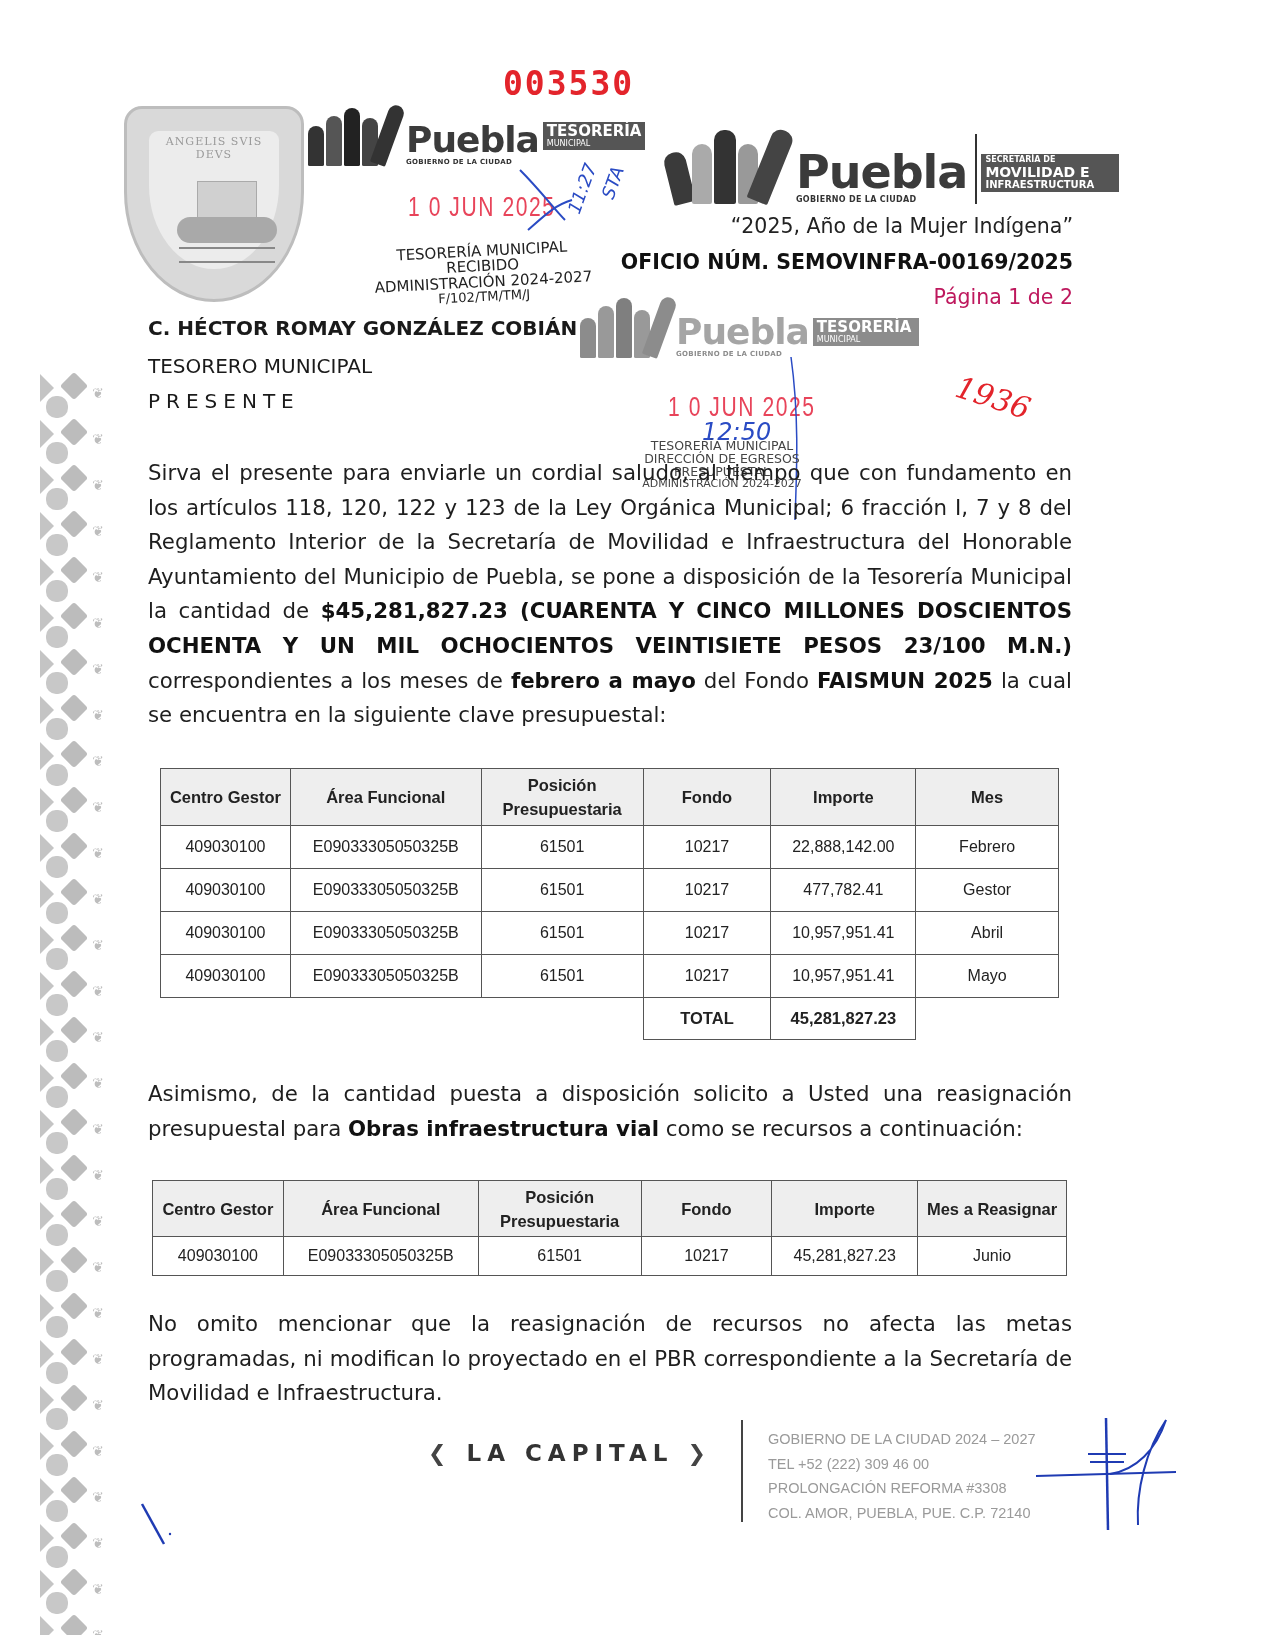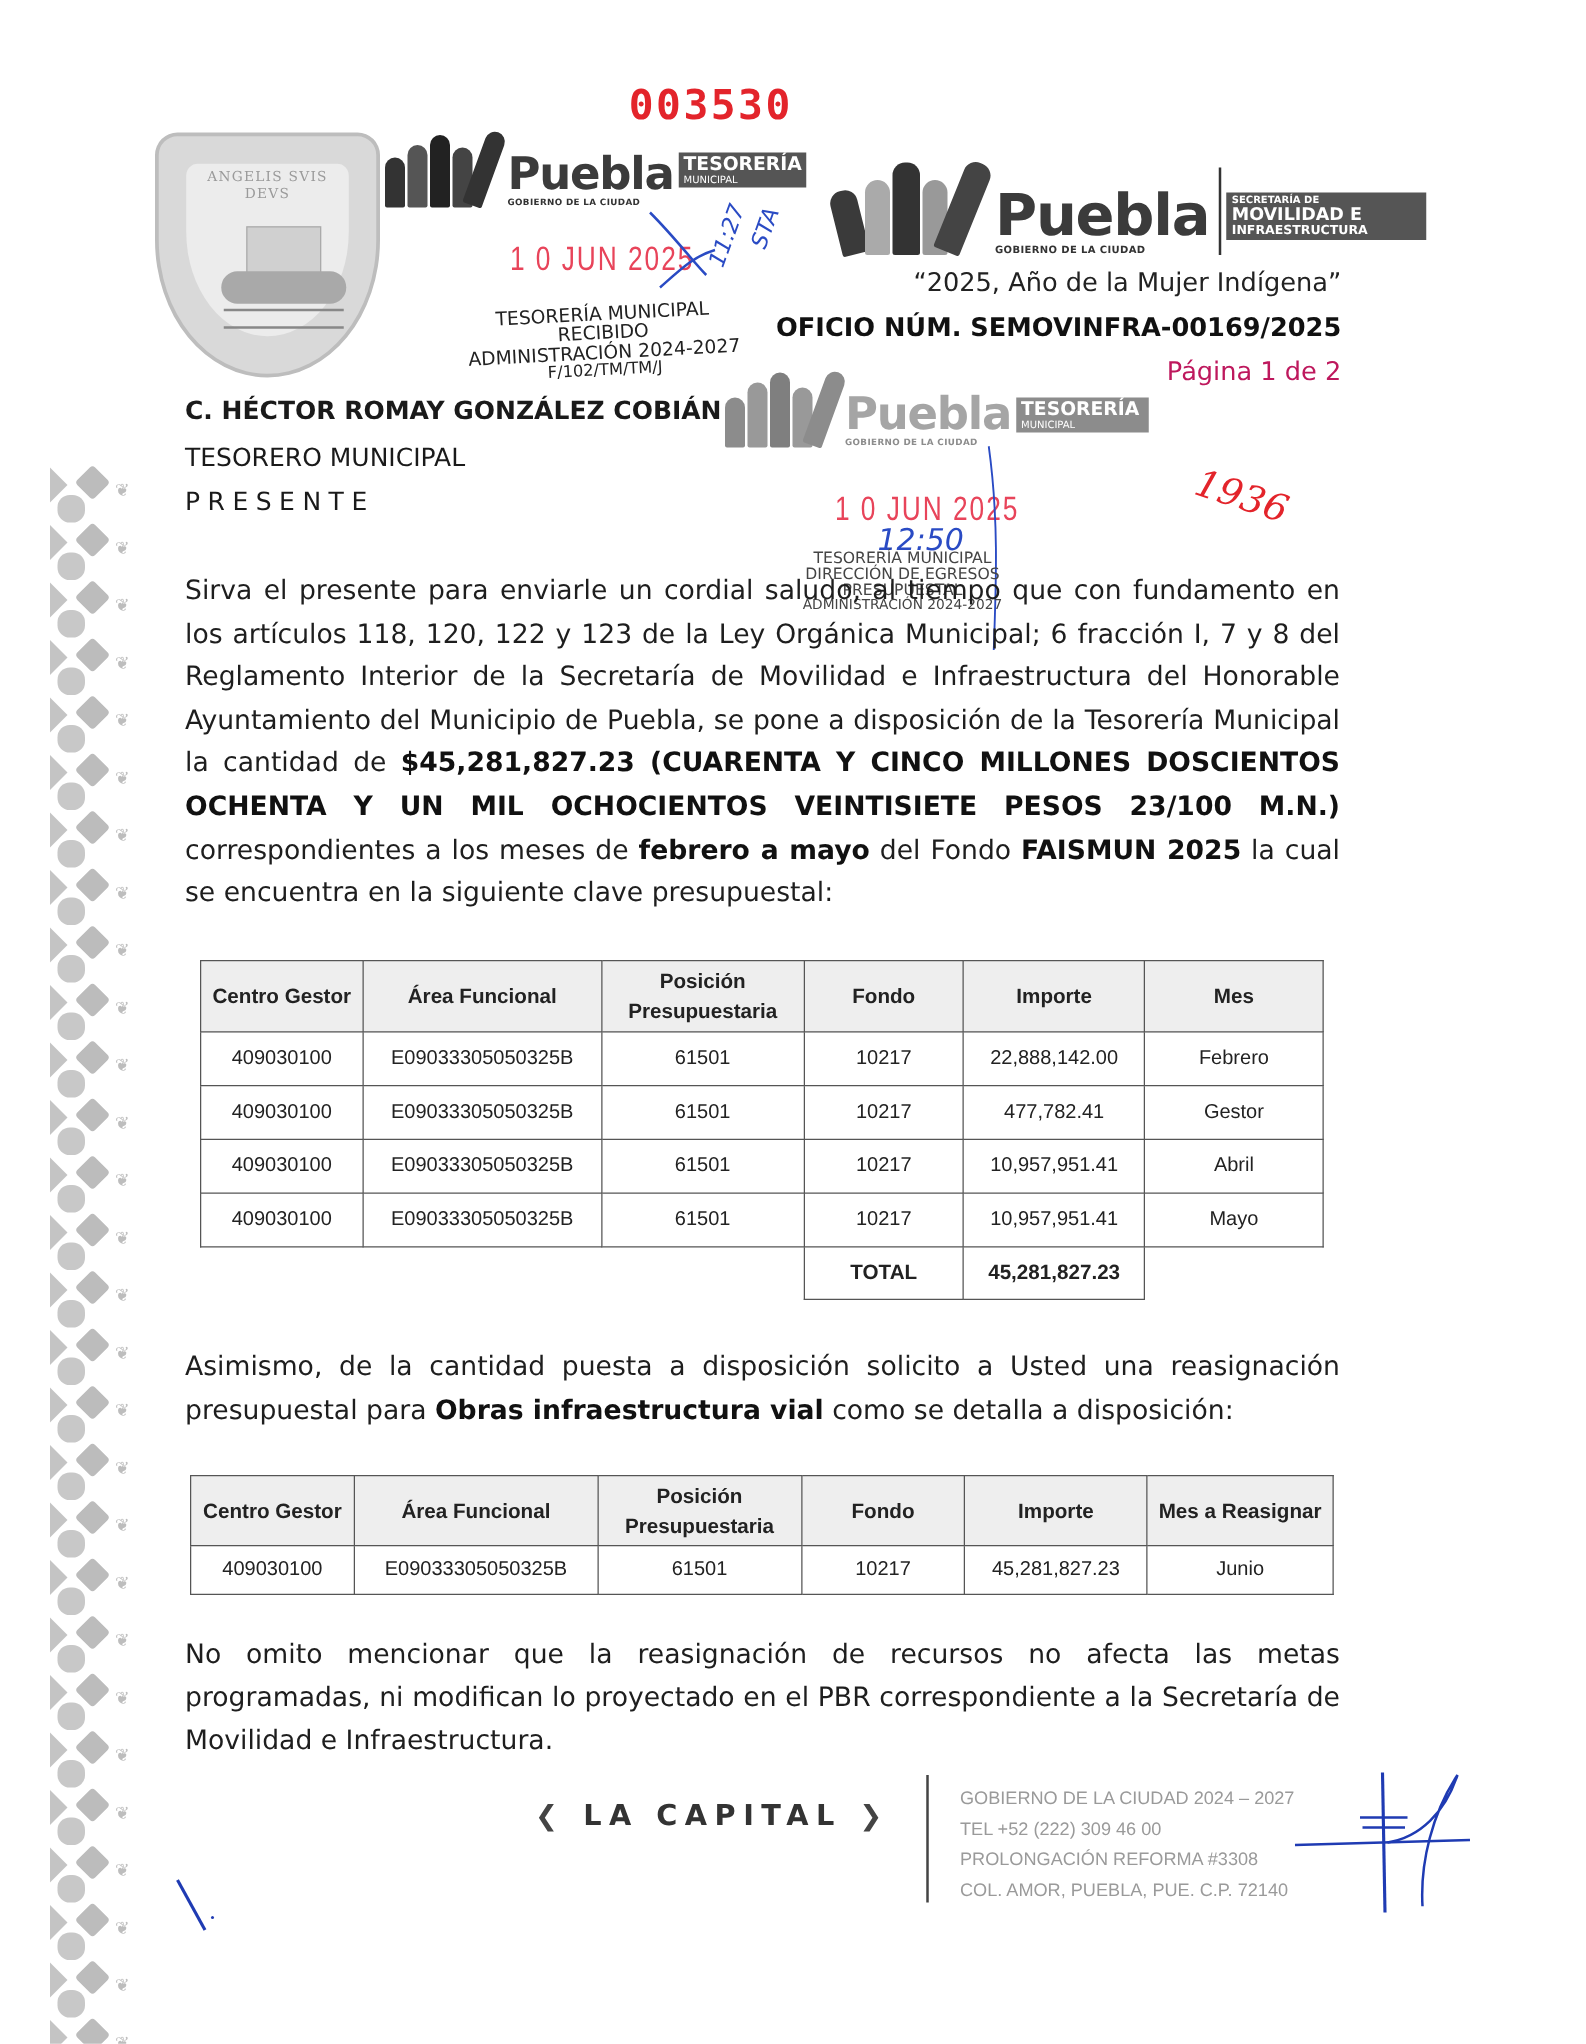--- a/index.html
+++ b/index.html
@@ -305,21 +305,21 @@
     <div class="emblem-bar" style="left:24px; width:20px; height:60px; background:#aaa;"></div>
     <div class="emblem-bar" style="left:46px; width:22px; height:74px; background:#333;"></div>
     <div class="emblem-bar" style="left:70px; width:20px; height:60px; background:#999;"></div>
     <div class="emblem-bar" style="left:92px; width:22px; height:76px; background:#444; transform:rotate(22deg);"></div>
   </div>
   <div style="margin-left:10px;">
     <div class="puebla-word" style="font-size:46px;">Puebla</div>
     <div class="puebla-sub" style="font-size:8px;">GOBIERNO DE LA CIUDAD</div>
   </div>
   <div style="width:2px; height:70px; background:#333; margin-left:8px;"></div>
-  <div class="dept-box" style="margin-left:4px; margin-bottom:12px; width:160px; font-size:12px;">
+  <div class="dept-box" style="margin-left:4px; margin-bottom:12px; width:138px; font-size:12px;">
     <div style="font-size:8px;">SECRETARÍA DE</div>
     <div style="font-size:14px;">MOVILIDAD E</div>
     <div style="font-size:10px;">INFRAESTRUCTURA</div>
   </div>
 </div>
 
 <div class="motto">“2025, Año de la Mujer Indígena”</div>
 <div class="oficio">OFICIO NÚM. SEMOVINFRA-00169/2025</div>
 <div class="pagina">Página 1 de 2</div>
 
@@ -417,21 +417,21 @@
       <td class="blank"></td>
         <td class="blank"></td>
         <td class="blank"></td>
       <td>TOTAL</td>
       <td>45,281,827.23</td>
       <td class="blank"></td>
     </tr>
   </tbody>
 </table>
 
-<div class="para p2"><span>Asimismo, de la cantidad puesta a disposición solicito a Usted una reasignación presupuestal para </span><b>Obras infraestructura vial</b><span> como se detalla a disposición:</span></div>
+<div class="para p2"><span>Asimismo, de la cantidad puesta a disposición solicito a Usted una reasignación presupuestal para </span><b>Obras infraestructura vial</b><span> como se recursos a continuación:</span></div>
 
 <table class="t2">
   <colgroup>
     <col style="width:131px">
       <col style="width:195px">
       <col style="width:163px">
       <col style="width:131px">
       <col style="width:146px">
       <col style="width:149px">
   </colgroup>

